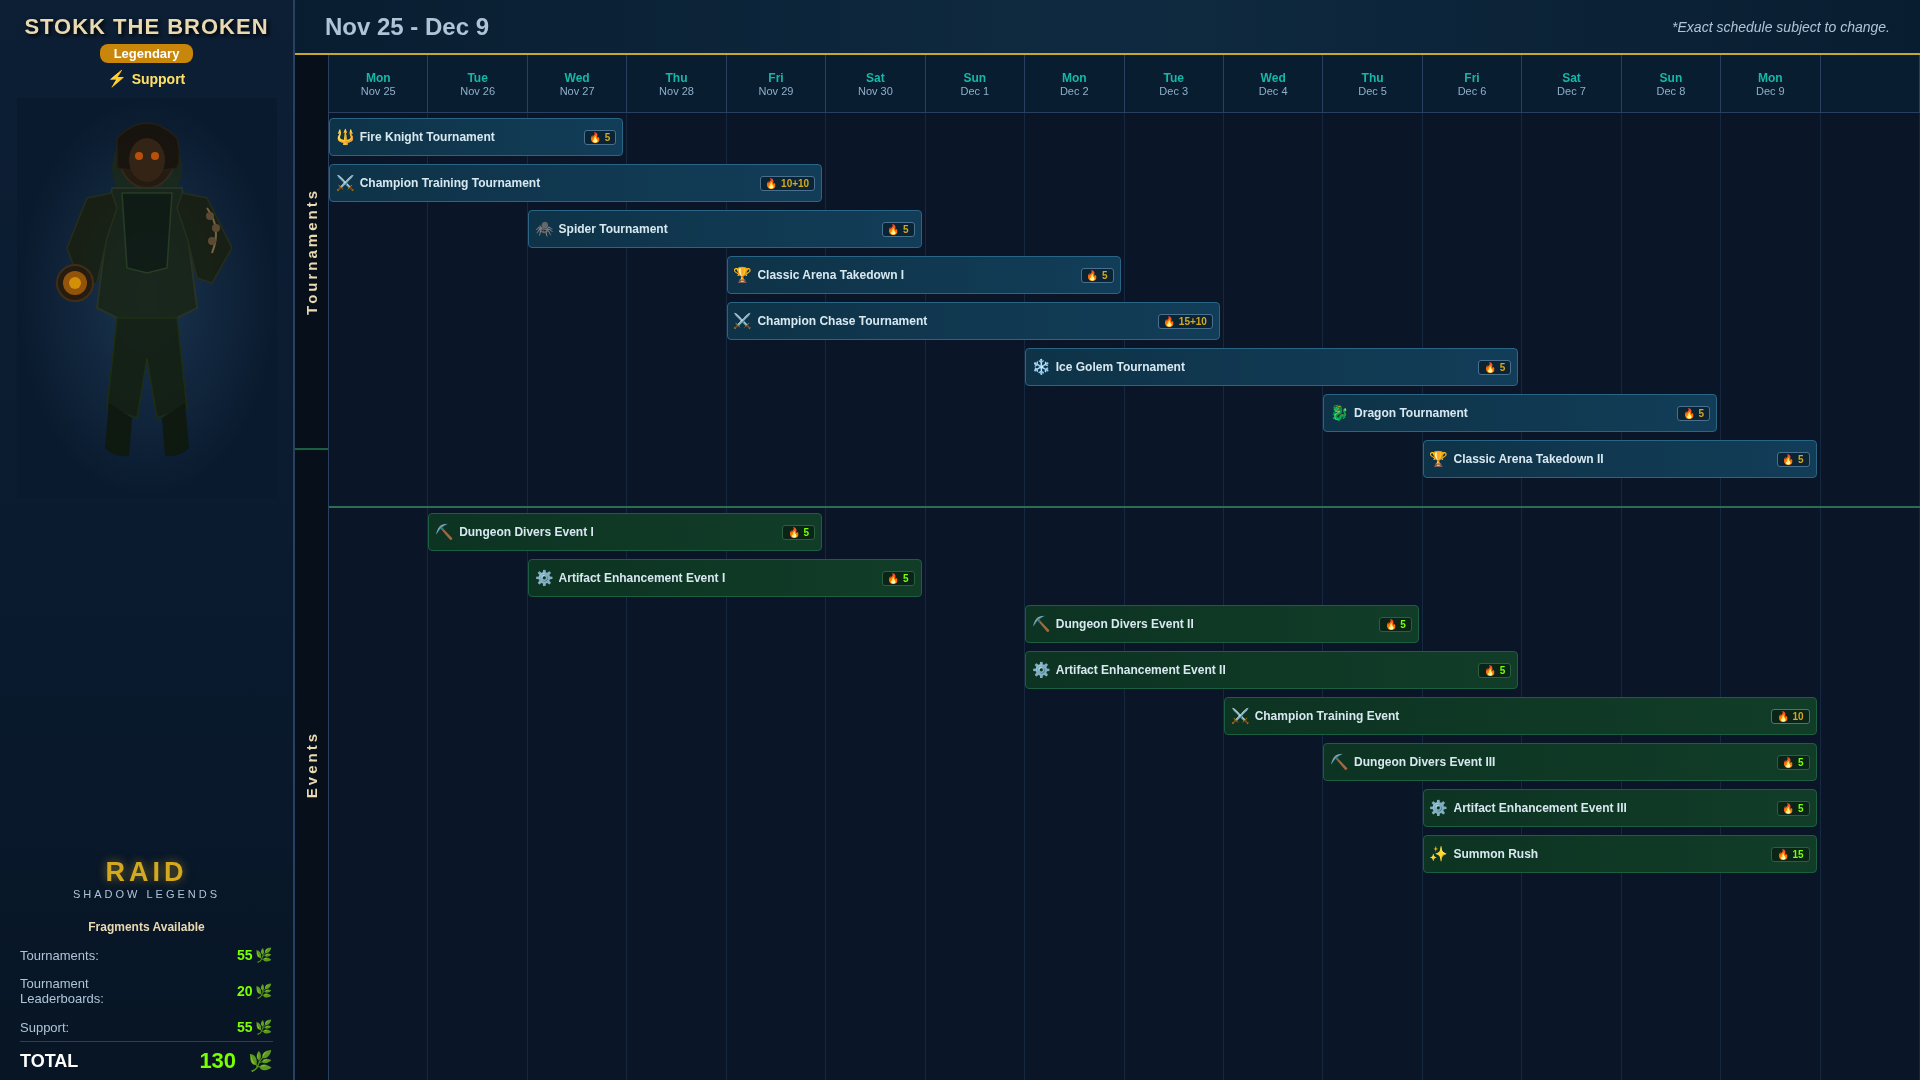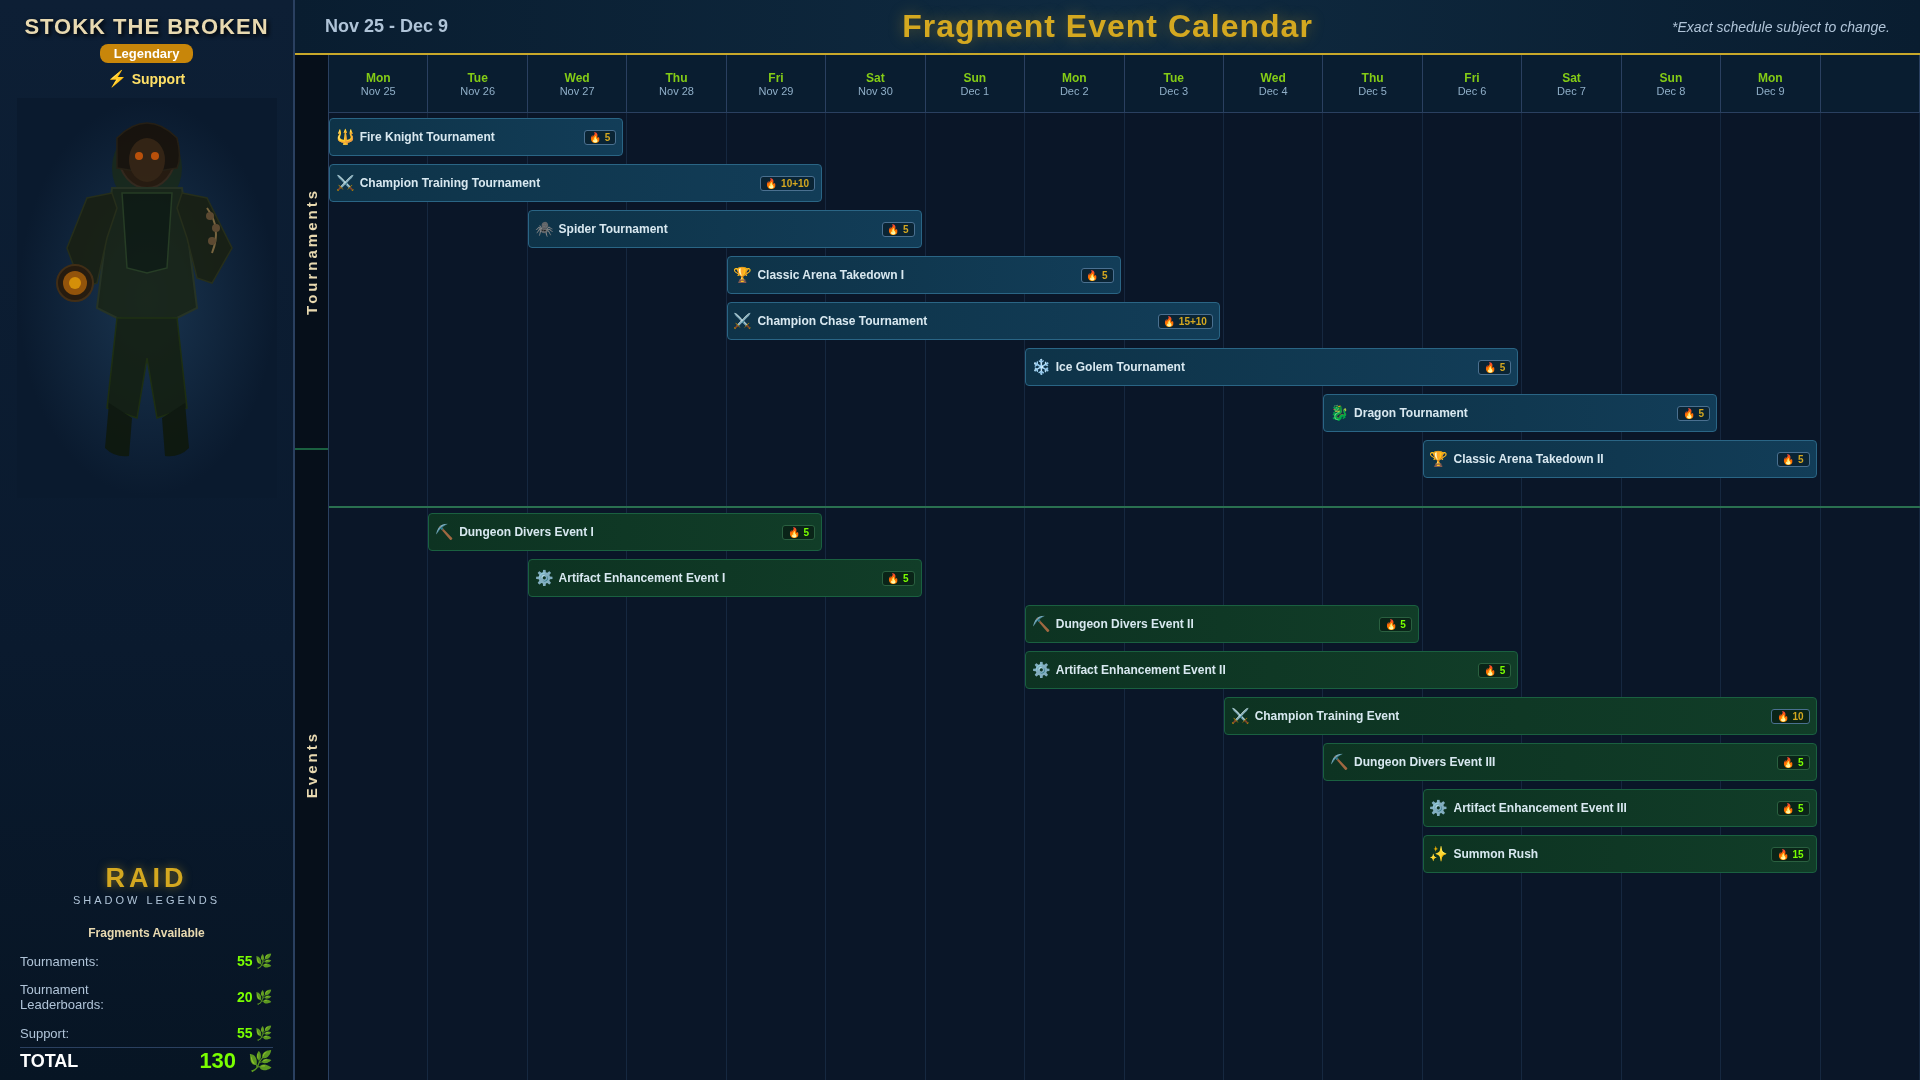--- a/index.html
+++ b/index.html
@@ -149,42 +149,42 @@
       color: #7aff00;
       font-size: 14px;
     }
 
     .total-row {
       display: flex;
       justify-content: space-between;
       align-items: center;
       margin-top: 6px;
       border-top: 1px solid #2a4060;
-      padding-top: 0;
+      padding-top: 6px;
     }
 
     .total-label {
       color: #fff;
       font-size: 18px;
       font-weight: 900;
       text-transform: uppercase;
     }
 
     .total-value {
       color: #7aff00;
       font-size: 22px;
       font-weight: 900;
       display: flex;
       align-items: center;
       gap: 12px;
     }
 
     .header-date-range {
       color: #b0c4d8;
-      font-size: 18px;
+      font-size: 24px;
       font-weight: bold;
     }
 
     .header-title {
       position: absolute;
       left: 50%;
       transform: translateX(-50%);
       font-size: 32px;
       font-weight: 900;
       color: #d4a820;
@@ -281,21 +281,21 @@
     .col-hdr {
       display: flex;
       flex-direction: column;
       align-items: center;
       justify-content: center;
       border-right: 1px solid #2a4060;
       background: #091d30;
     }
 
     .col-hdr-day {
-      color: #84cc16;
+      color: #14b8a6;
       font-size: 12px;
       font-weight: bold;
     }
 
     .col-hdr-date {
       color: #90afc8;
       font-size: 11px;
     }
 
     .cal-rows {
@@ -478,21 +478,20 @@
           <span>130</span>
           <span class="leaf-icon" style="font-size:20px">🌿</span>
         </span>
       </div>
     </div>
   </div>
 
   <div class="calendar-main">
     <div class="cal-header">
       <span class="header-date-range">Nov 25 - Dec 9</span>
-      <span class="header-title">Fragment Event Calendar</span>
       <span class="header-note">*Exact schedule subject to change.</span>
     </div>
 
     <div class="cal-body">
 
       <div class="section-labels">
         <div class="section-lbl tourn-lbl">
           <span>Tournaments</span>
         </div>
         <div class="section-lbl event-lbl">

